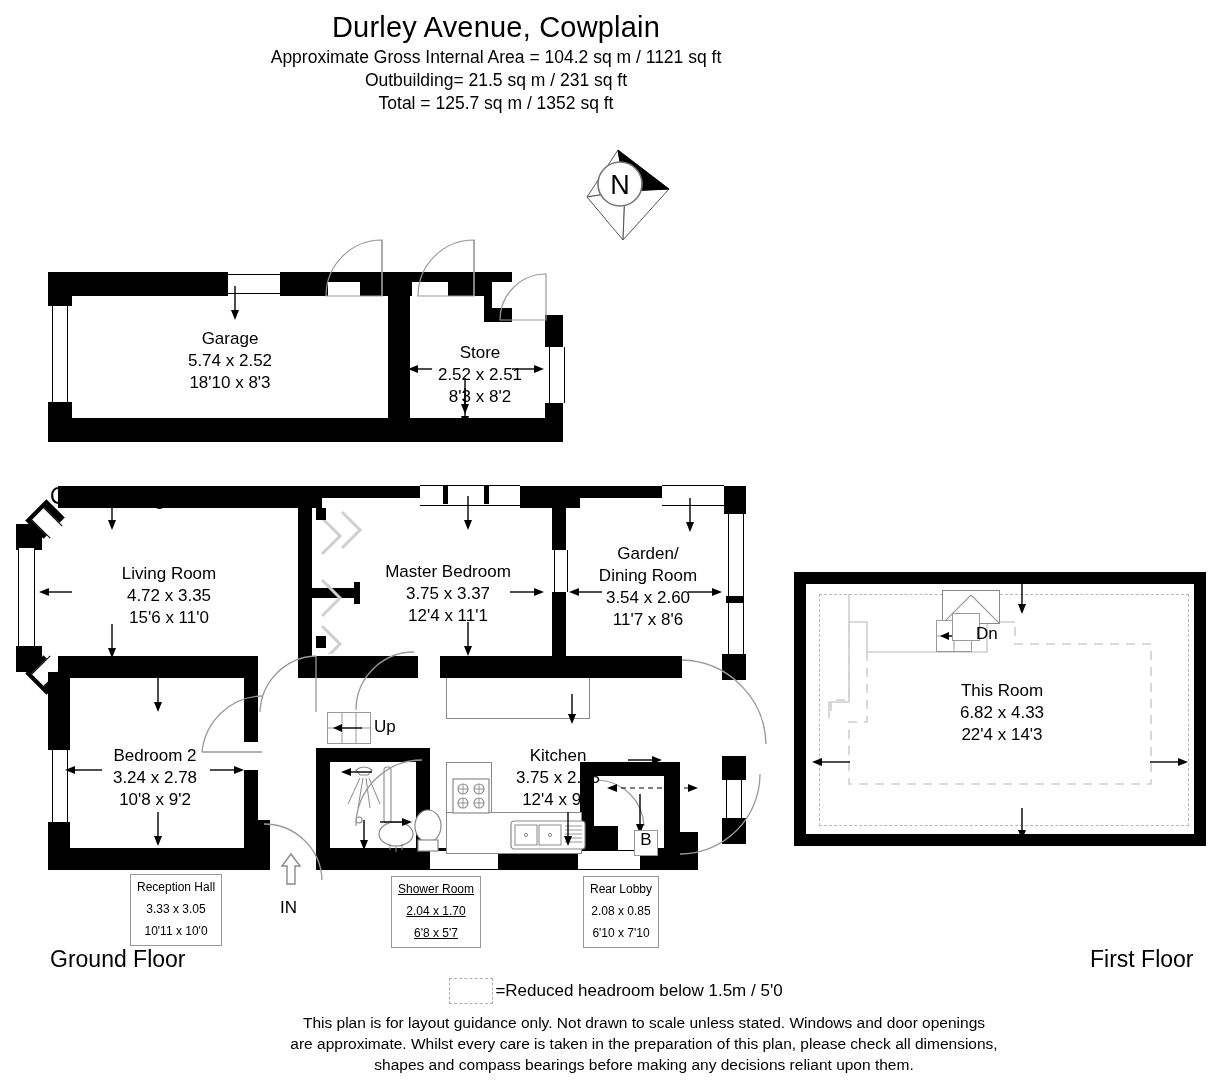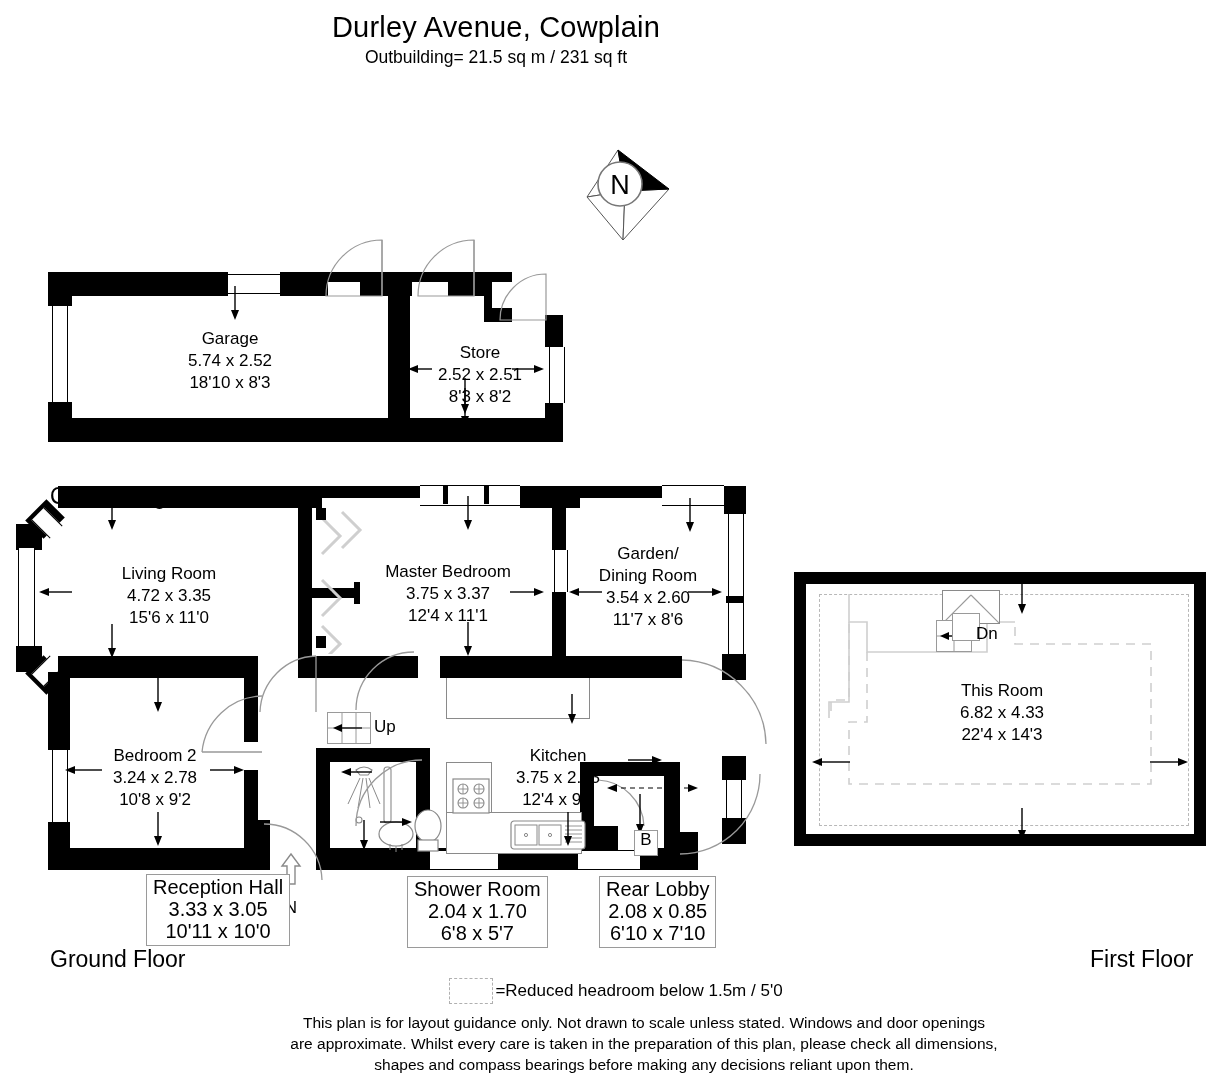--- a/index.html
+++ b/index.html
@@ -17,41 +17,43 @@
   
   #compass{position:absolute;left:573px;top:145px;width:105px;height:100px;}
   
   .floor-label{position:absolute;font-size:23px;}
   
   .wall{position:absolute;background:#000;}
   .room{position:absolute;background:#fff;}
   .rlabel{position:absolute;text-align:center;font-size:17px;line-height:22px;white-space:nowrap;}
   .rlabel div{white-space:nowrap;}
   .boxlabel{position:absolute;border:1px solid #9a9a9a;background:#fff;text-align:center;
-            font-size:20px;line-height:22px;padding:1px 6px 3px 6px;white-space:nowrap;margin-left:16px;}
+            font-size:12px;line-height:22px;padding:1px 6px 3px 6px;white-space:nowrap;}
   .win{position:absolute;background:#fff;border-top:1.6px solid #000;border-bottom:1.6px solid #000;}
   .winv{position:absolute;background:#fff;border-left:1.6px solid #000;border-right:1.6px solid #000;}
   .dashed{position:absolute;border:1.4px dashed #b8b8b8;}
   .fixline{position:absolute;border:1.3px solid #8a8a8a;background:#fff;}
   .gridbox{position:absolute;border:1.2px solid #9a9a9a;background:#fff;}
   .smalltxt{position:absolute;font-size:17px;line-height:20px;}
   
   #legend{position:absolute;left:0;top:978px;width:1232px;text-align:center;font-size:17px;}
   #legend .swatch{display:inline-block;width:42px;height:24px;border:1.2px dashed #b0b0b0;
                   vertical-align:middle;background:#fff;margin-right:2px;}
   #legend .ltxt{vertical-align:middle;}
   #disclaimer{position:absolute;left:0;top:1012px;width:1232px;text-align:center;
               font-size:15.5px;line-height:21px;padding-left:28px;}
 </style>
 </head>
 <body>
 
 <div id="header">
   <div id="plan-title">Durley Avenue, Cowplain</div>
+  <div class="area-line">Approximate Gross Internal Area = 104.2 sq m / 1121 sq ft</div>
   <div class="area-line">Outbuilding= 21.5 sq m / 231 sq ft</div>
+  <div class="area-line">Total = 125.7 sq m / 1352 sq ft</div>
 </div>
 
 <div id="compass">
   <svg width="105" height="100" viewBox="0 0 105 100">
 
     <polygon points="45,5 52,46 14,52" fill="#ffffff" stroke="#555" stroke-width="1"></polygon>
     <polygon points="14,52 52,46 50,95" fill="#ffffff" stroke="#555" stroke-width="1"></polygon>
     <polygon points="50,95 52,46 96,44" fill="#ffffff" stroke="#555" stroke-width="1"></polygon>
     <polygon points="96,44 52,46 45,5" fill="#000000" stroke="#000" stroke-width="1"></polygon>
     <circle cx="47" cy="39" r="22" fill="#ffffff" stroke="#777" stroke-width="1.6"></circle>
@@ -433,21 +435,21 @@
     <div>Kitchen</div>
     <div>3.75 x 2.75</div>
     <div>12'4 x 9'0</div>
   </div>
 
   <div class="boxlabel" style="left:130px;top:874px;">
     <div>Reception Hall</div>
     <div>3.33 x 3.05</div>
     <div>10'11 x 10'0</div>
   </div>
-  <div class="boxlabel" style="left:391px;top:876px;">
+  <div class="boxlabel" style="left:391px;top:876px;text-decoration:underline;">
     <div>Shower Room</div>
     <div>2.04 x 1.70</div>
     <div>6'8 x 5'7</div>
   </div>
   <div class="boxlabel" style="left:583px;top:876px;">
     <div>Rear Lobby</div>
     <div>2.08 x 0.85</div>
     <div>6'10 x 7'10</div>
   </div>
 </div>

